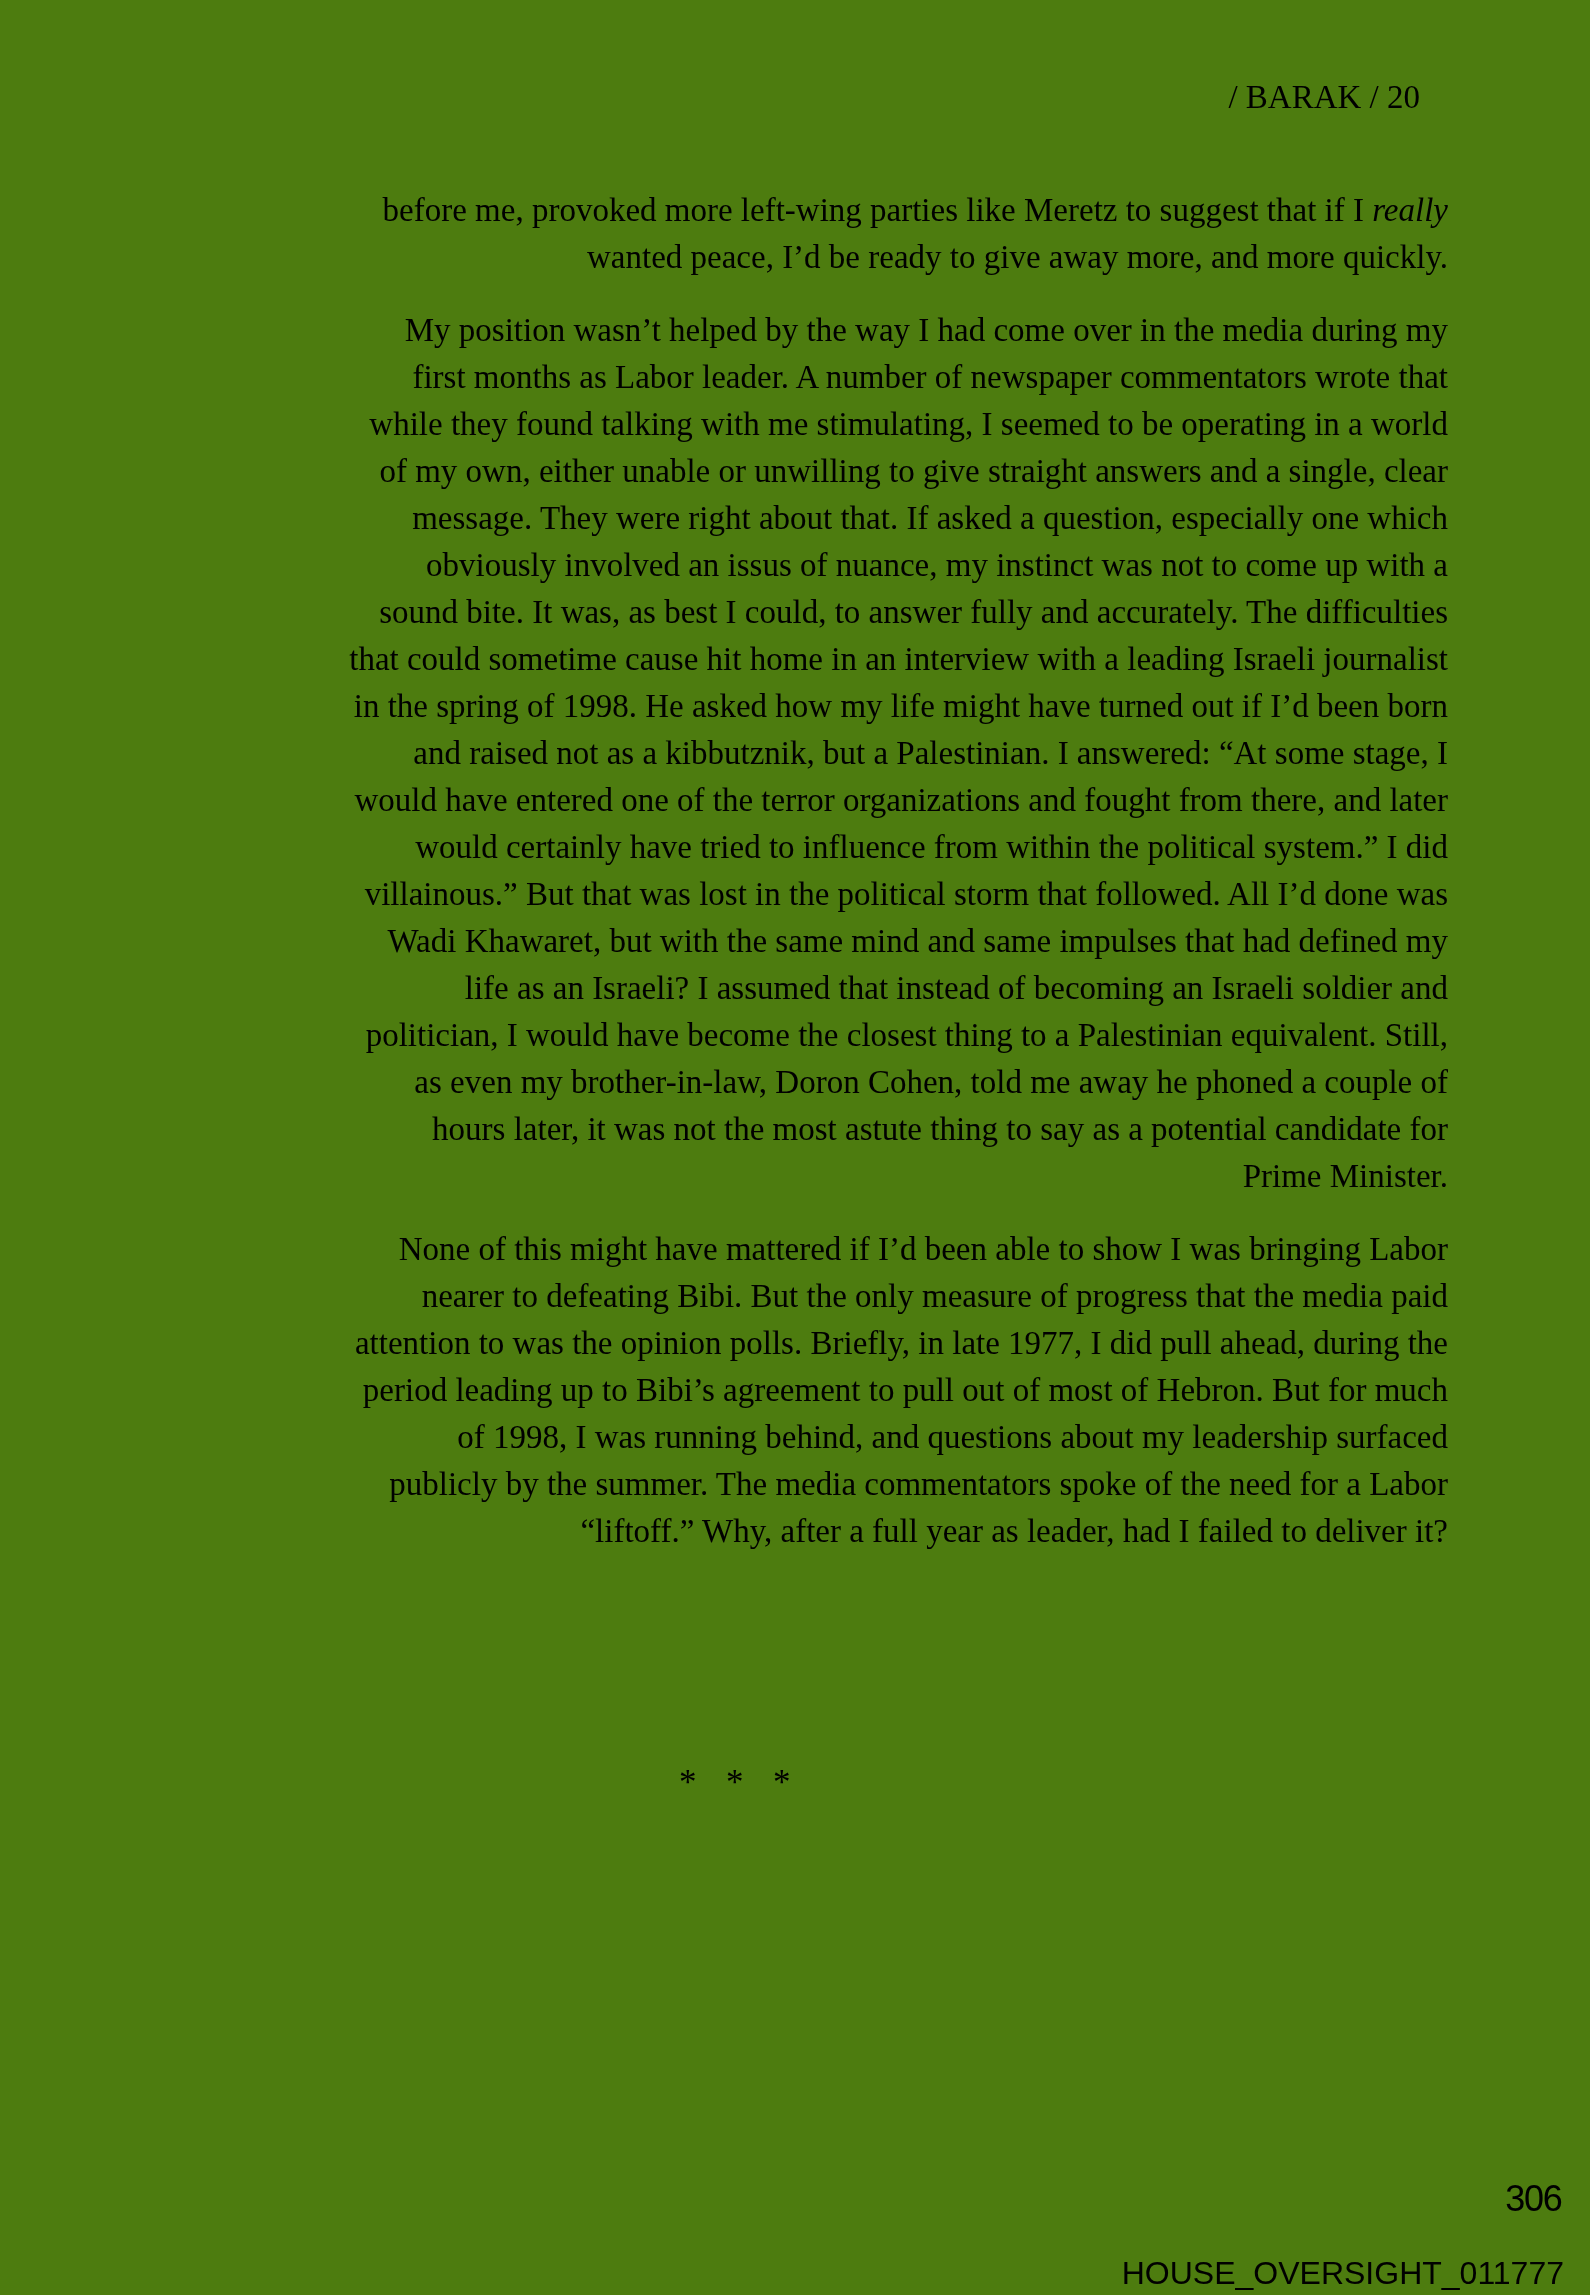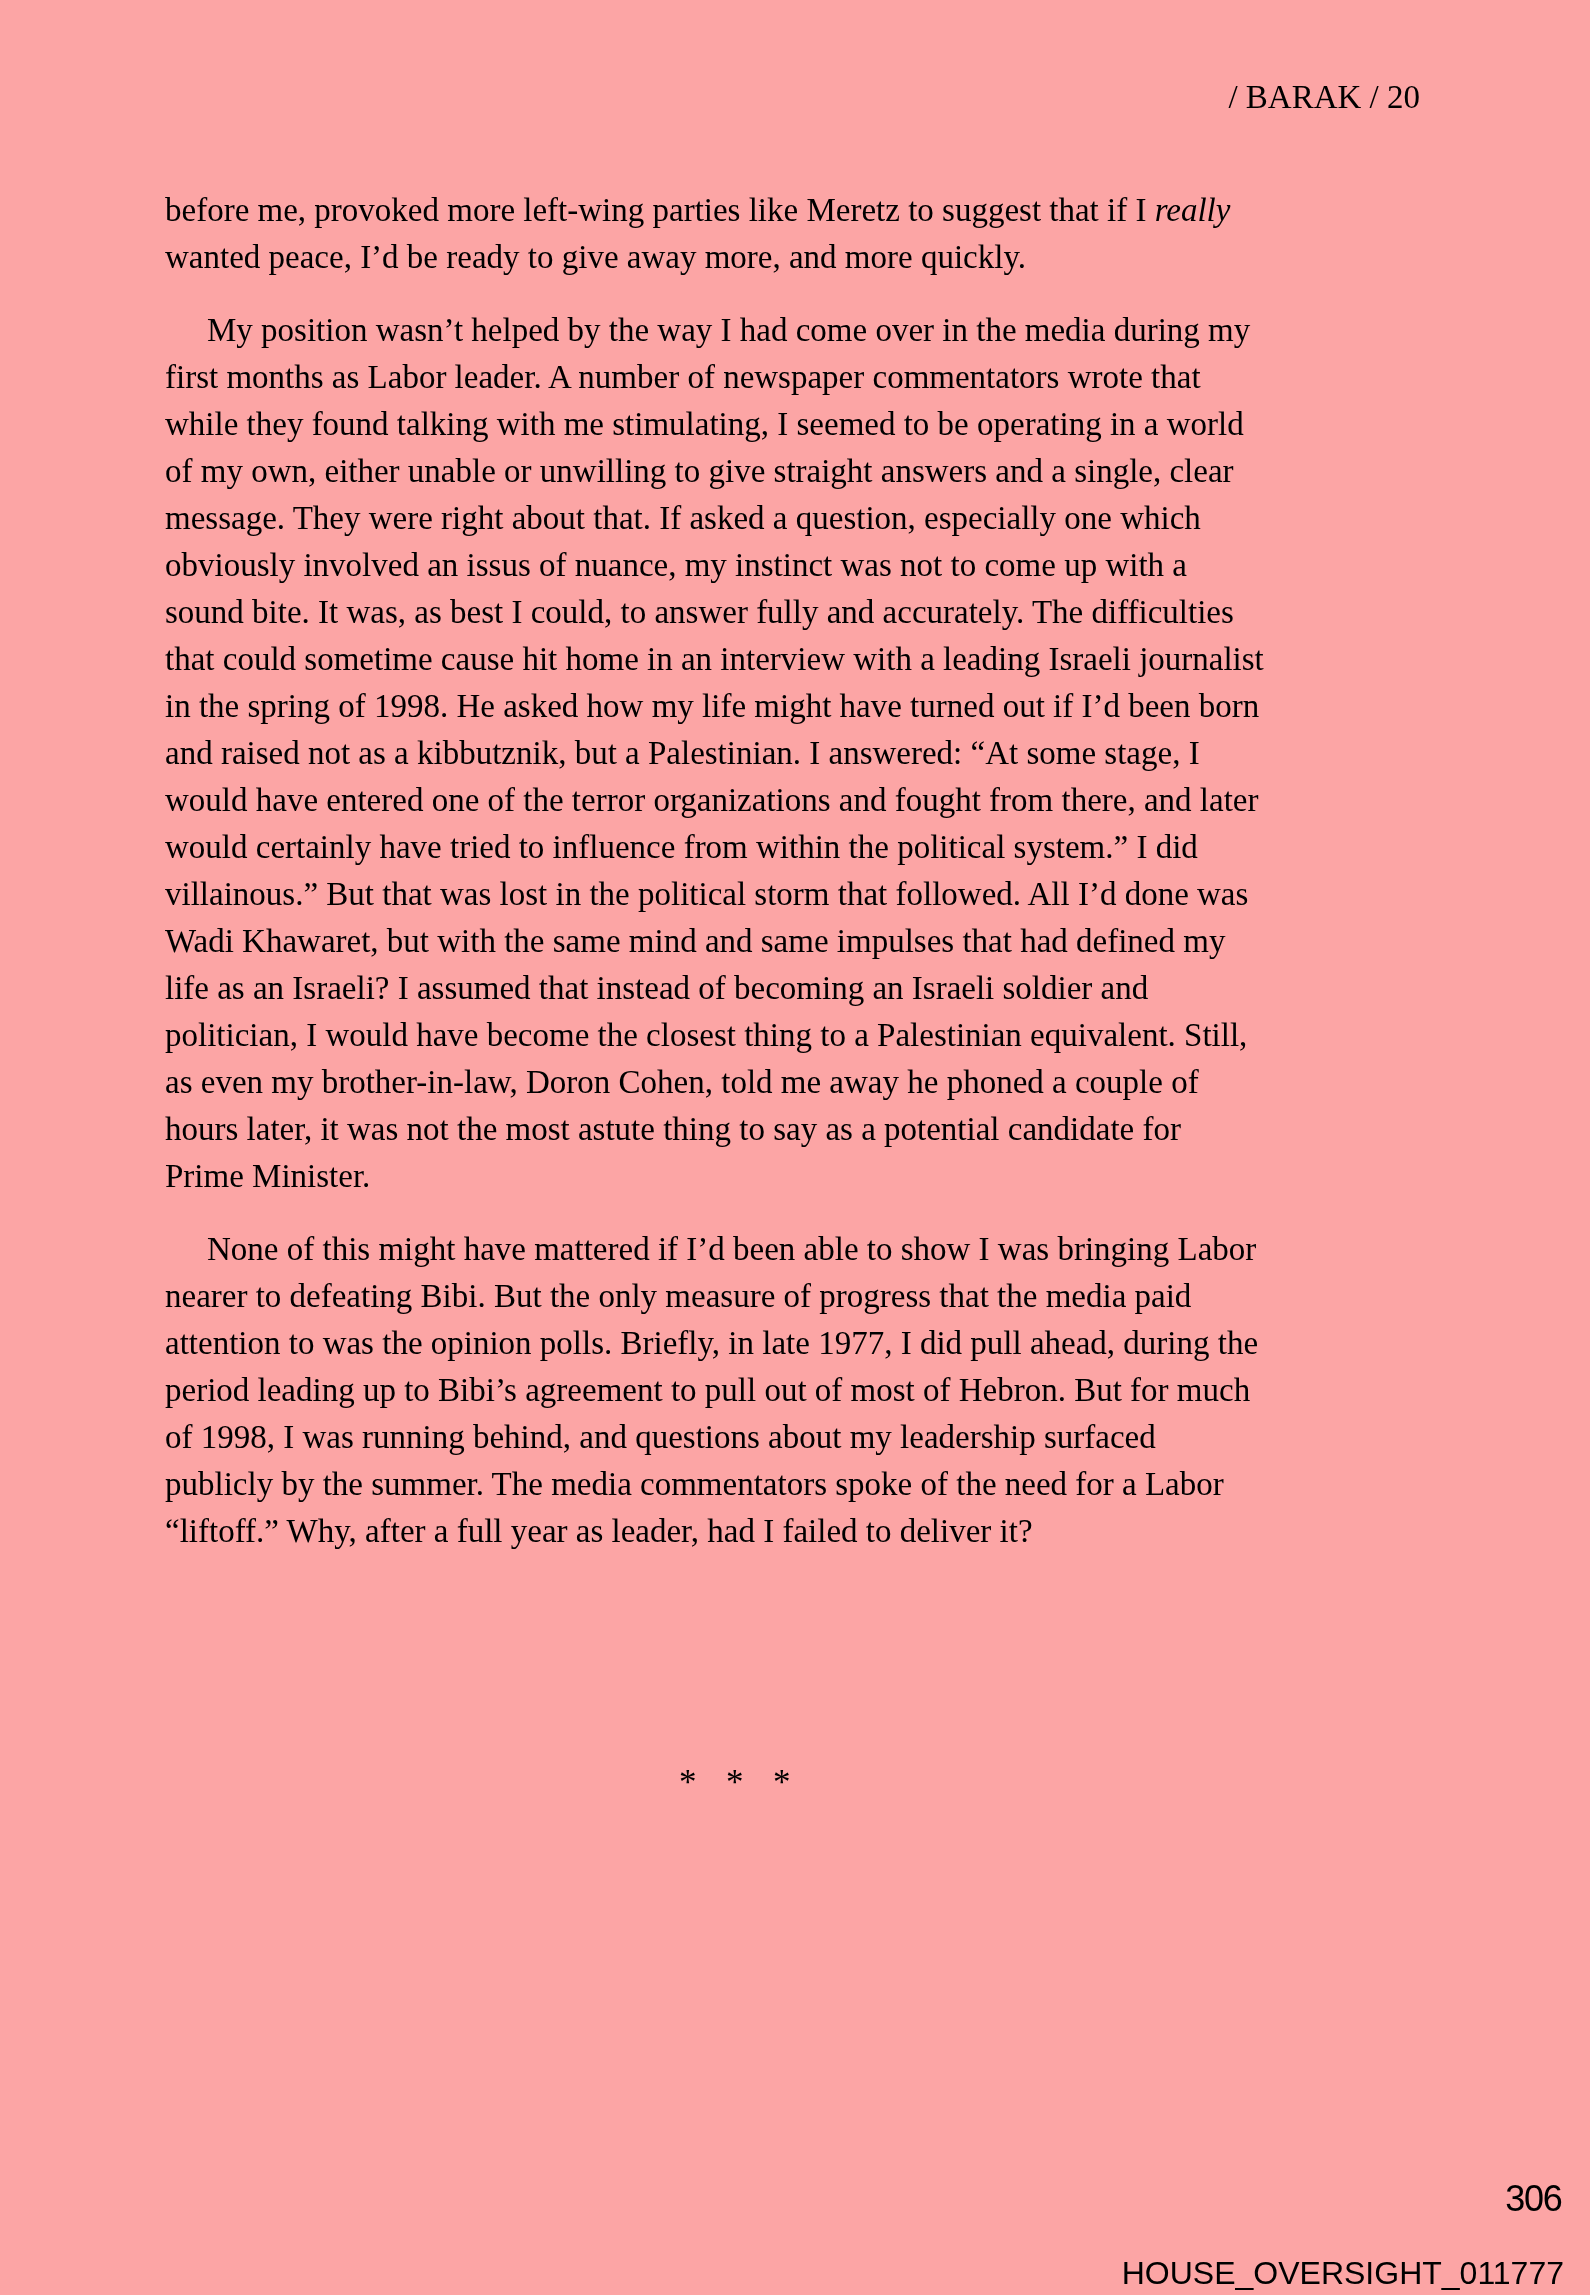--- a/index.html
+++ b/index.html
@@ -4,41 +4,41 @@
 <style>
   html, body {
     margin: 0;
     padding: 0;
     background: #e8e8e8;
   }
   .page {
     position: relative;
     width: 1591px;
     height: 2295px;
-    background: #fca5a5;
+    background: #4d7c0f;
     overflow: hidden;
     font-family: "Liberation Serif", "DejaVu Serif", serif;
     color: #000000;
   }
   .page-header {
     position: absolute;
     top: 84px;
     right: 171px;
     font-size: 33px;
     line-height: 26px;
     white-space: nowrap;
   }
   .doc-body {
     position: absolute;
     top: 187px;
     left: 165px;
     width: 1283px;
     font-size: 33px;
   }
-  .para { margin: 0; }
+  .para { margin: 0; text-align: right; }
   .para + .para { margin-top: 26px; }
   .line {
     height: 47px;
     line-height: 47px;
     white-space: pre;
   }
   .para.indent .line.first { padding-left: 42px; }
   .it { font-style: italic; }
   .separator {
     position: absolute;

